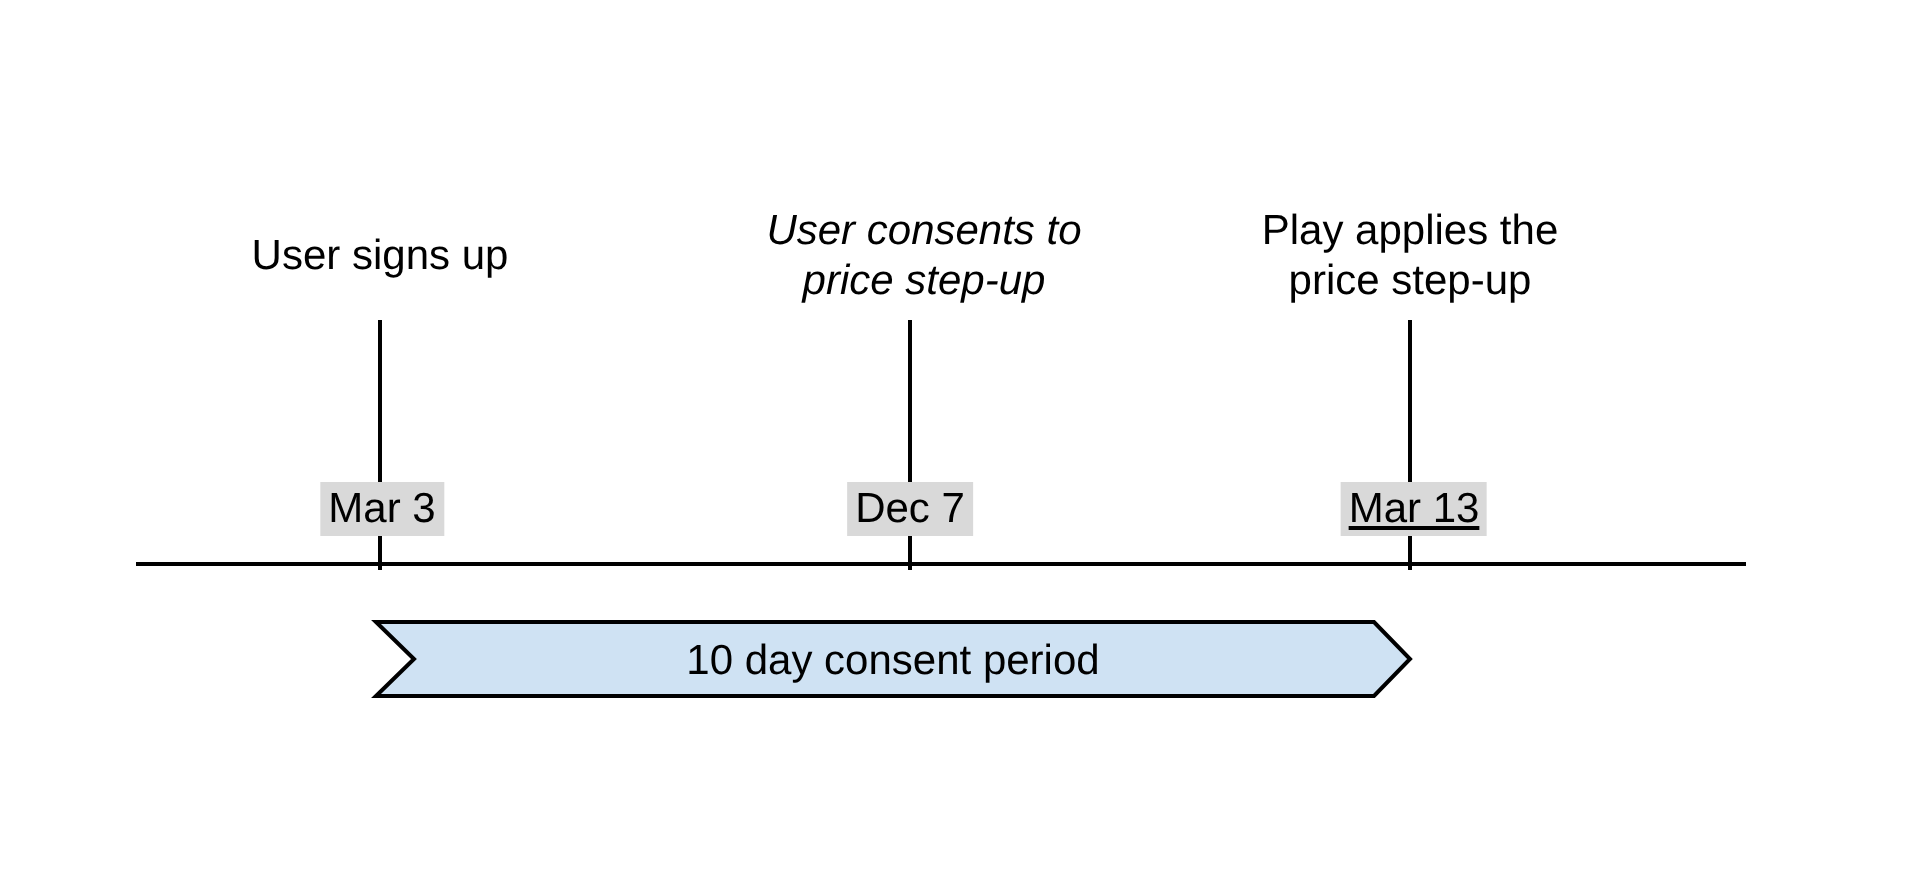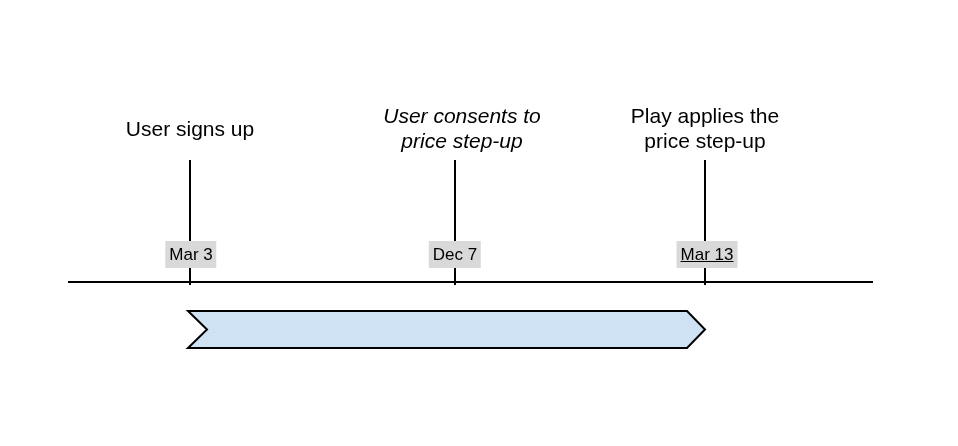--- a/index.html
+++ b/index.html
@@ -42,21 +42,21 @@
     white-space: pre-line;
   }
   .event-label.e1 { left: 190px; top: 128px; }
   .event-label.e2 { left: 462px; top: 128px; font-style: italic; }
   .event-label.e3 { left: 705px; top: 128px; }
   .date-label {
     position: absolute;
     top: 241px;
     transform: translateX(-50%);
     background: var(--date-bg, #d9d9d9);
-    font-size: 17px;
+    font-size: 21px;
     line-height: 25px;
     padding: 1px 4px;
     white-space: nowrap;
   }
   .date-label.d1 { left: 191px; }
   .date-label.d2 { left: 455px; }
   .date-label.d3 { left: 707px; text-decoration: underline; }
   .banner-label {
     position: absolute;
     left: 188px;
@@ -87,14 +87,15 @@
   <div class="event-label e1">User signs up</div>
   <div class="event-label e2">User consents to
 price step-up</div>
   <div class="event-label e3">Play applies the
 price step-up</div>
 
   <div class="date-label d1">Mar 3</div>
   <div class="date-label d2">Dec 7</div>
   <div class="date-label d3">Mar 13</div>
 
+  <div class="banner-label">10 day consent period</div>
 
 </div>
 
 </body></html>

